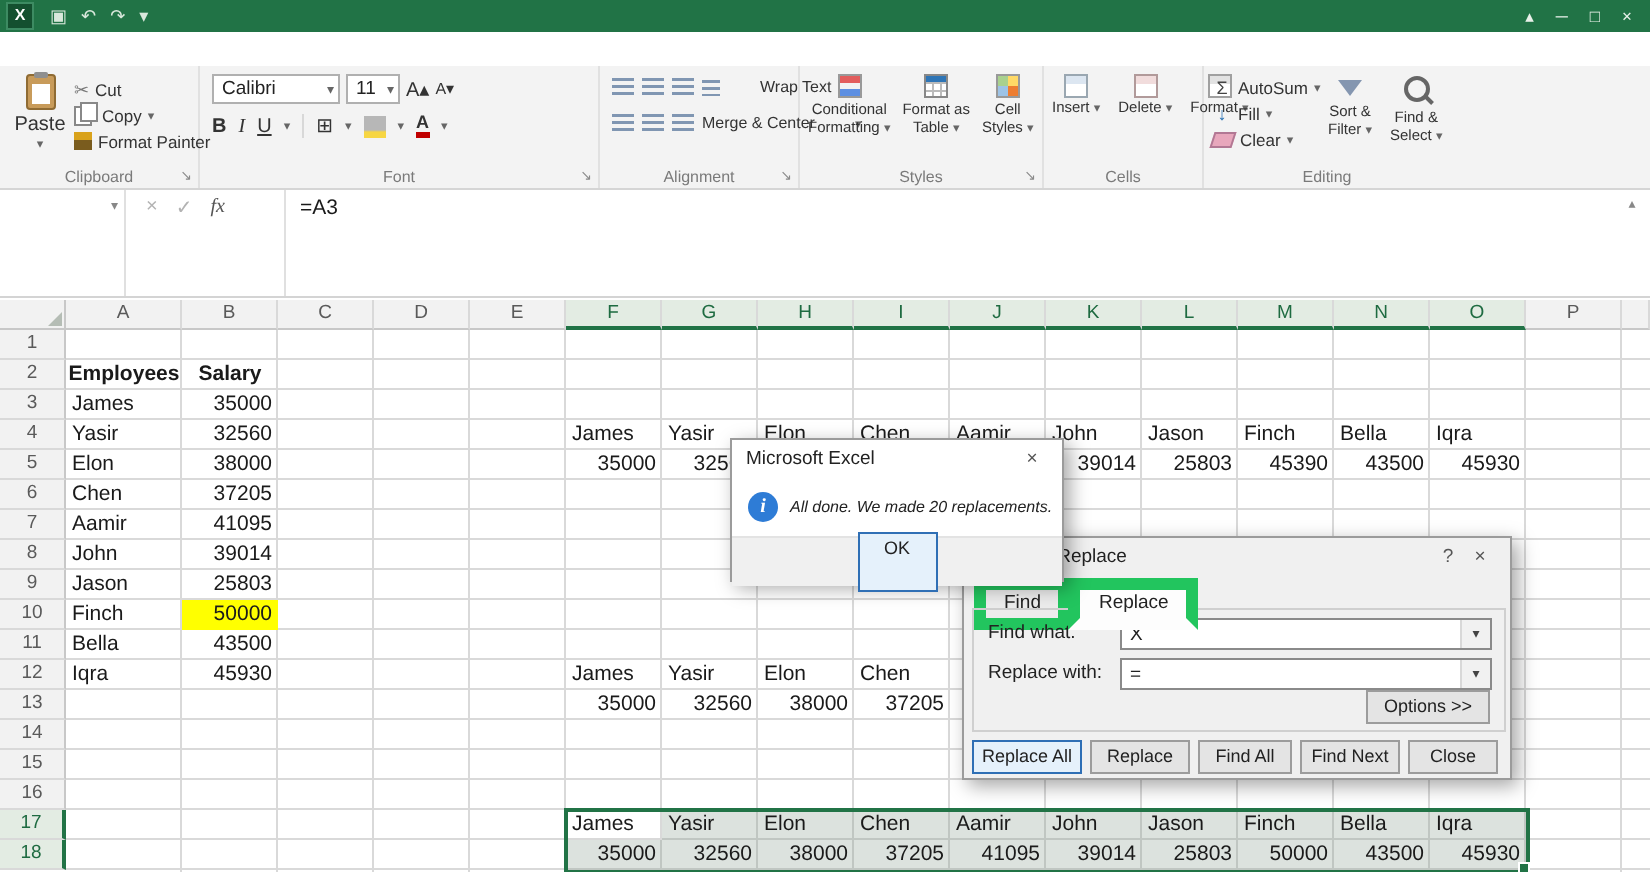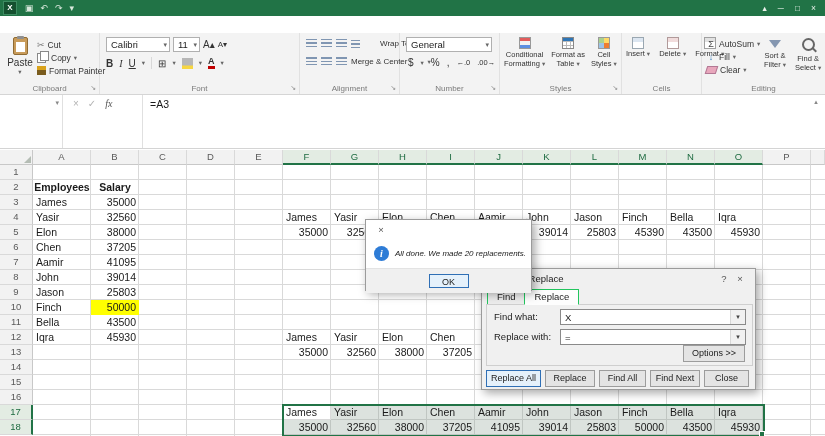--- a/index.html
+++ b/index.html
@@ -119,24 +119,24 @@
   .msgbox{left:365px;top:219px;width:167px;height:72px;background:#fff;z-index:60;}
   .mbody{display:flex;align-items:center;gap:6px;padding:2px 8px;height:26px;}
   .infoic{width:15px;height:15px;border-radius:50%;background:#2e7cd6;color:#fff;font-size:10px;
           font-style:italic;font-weight:bold;text-align:center;line-height:15px;flex:none;
           font-family:"Liberation Serif",serif;}
   .mtext{font-size:8px;white-space:nowrap;font-style:italic;}
   .mfoot{height:24px;background:#f0f0f0;border-top:1px solid #e3e3e3;display:flex;align-items:center;justify-content:center;}
   .btn{background:#e4e4e4;border:1px solid #9c9c9c;font-size:9px;text-align:center;
        line-height:15px;height:17px;box-sizing:border-box;white-space:nowrap;}
   .btn.primary{background:#e5f1fb;border:1px solid #2f6fb5;}
-  .okbtn{width:40px;height:14px;line-height:14px;}
+  .okbtn{width:40px;height:30px;line-height:14px;}
   .frd{left:481px;top:268px;width:275px;height:122px;z-index:40;}
   .frtabs{position:absolute;left:5px;top:20px;display:flex;font-size:9.5px;}
-  .frtab{padding:1px 9px 2px;border:1px solid #22c55e;background:#ececec;margin-right:-1px;}
+  .frtab{padding:1px 9px 2px;border:6px solid #22c55e;background:#ececec;margin-right:-1px;}
   .frtab.active{background:#fdfdfd;position:relative;z-index:2;border-bottom-color:#fdfdfd;}
   .frpanel{position:absolute;left:4px;top:35px;width:267px;height:62px;border:1px solid #cfcfcf;box-sizing:border-box;}
   .frlabel{position:absolute;left:12px;font-size:9.5px;}
   .frcombo{position:absolute;left:78px;width:186px;height:16px;background:#fff;border:1px solid #8a8a8a;
            display:flex;align-items:center;padding-left:4px;font-size:9.5px;box-sizing:border-box;}
   .frcombo .arrow{margin-left:auto;width:14px;height:100%;display:flex;align-items:center;
                   justify-content:center;font-size:7px;color:#444;border-left:1px solid #d8d8d8;background:#f1f1f1;}
   .fropt{position:absolute;right:10px;top:76px;width:62px;}
   .frbtns{position:absolute;left:4px;top:101px;display:flex;gap:4px;}
 </style>
@@ -236,36 +236,20 @@
         <span class="bars"></span>
         <span class="wrapb">
           <span style="font-size:8px">Merge &amp; Center</span>
           <span class="mini">▾</span>
           </span>
       </div>
       <div class="glabel">Alignment</div>
       <div class="launcher">↘</div>
     </div>
 
-    <div class="rgroup" style="width:100px">
-      <div class="combo" style="position:absolute;left:6px;top:4px;width:86px">
-        <span>General</span>
-          <span class="carr">▾</span>
-        </div>
-      <div class="arow" style="top:24px;left:8px;gap:7px">
-        <span class="fbtn">$</span>
-        <span class="mini">▾</span>
-        <span class="fbtn">%</span>
-        <span class="fbtn">,</span>
-        <span class="fbtn tiny">←.0</span>
-        <span class="fbtn tiny">.00→</span>
-      </div>
-      <div class="glabel">Number</div>
-      <div class="launcher">↘</div>
-    </div>
 
     <div class="rgroup" style="width:122px">
       <div class="sbtns">
         <div class="sbtn">
           <span class="ic cf"></span>
           <span class="l1">Conditional</span>
           <span class="l1"><span>Formatting</span> <span class="mini">▾</span></span>
         </div>
         <div class="sbtn">
           <span class="ic ft"></span>
@@ -523,20 +507,21 @@
       <div class="btn primary" style="width:55px">Replace All</div>
       <div class="btn" style="width:50px">Replace</div>
       <div class="btn" style="width:47px">Find All</div>
       <div class="btn" style="width:50px">Find Next</div>
       <div class="btn" style="width:45px">Close</div>
     </div>
   </div>
 
   <div class="dlg msgbox">
     <div class="dtitle">
+      <span class="t">Microsoft Excel</span>
       <span class="dbtnx">×</span>
     </div>
     <div class="mbody">
       <span class="infoic">i</span>
       <span class="mtext">All done. We made 20 replacements.</span>
     </div>
     <div class="mfoot">
       <div class="btn primary okbtn">OK</div>
     </div>
   </div>

